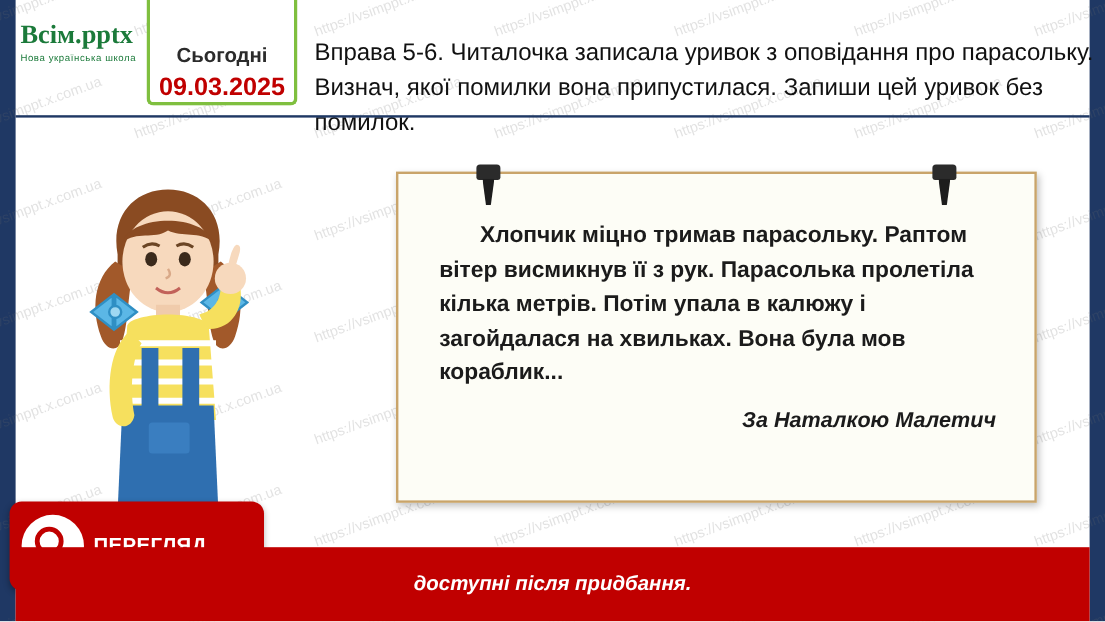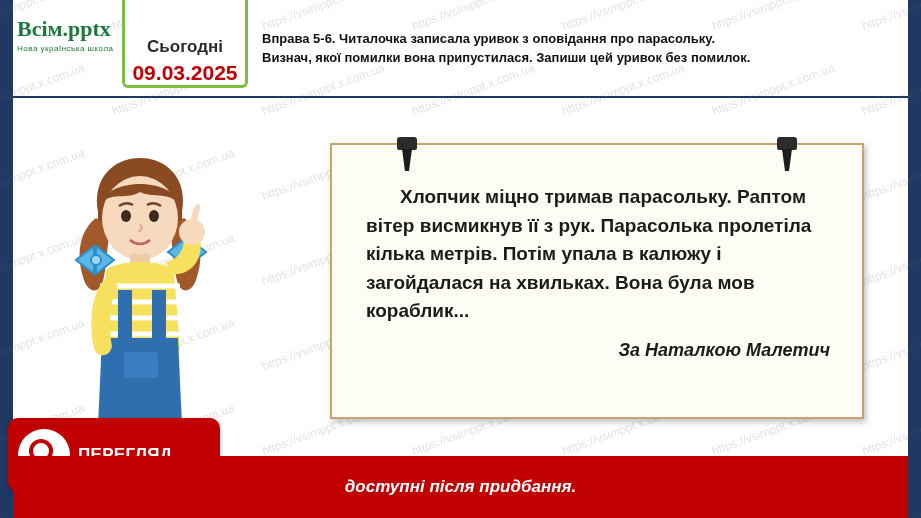--- a/index.html
+++ b/index.html
@@ -44,21 +44,21 @@
   .today-label{
     font-size:17px;font-weight:bold;color:#2b2b2b;margin-bottom:4px;
   }
   .today-date{
     font-size:21px;font-weight:bold;color:#c00000;
   }
 
   
   .task{
     position:absolute;left:262px;top:30px;width:650px;
-    font-size:13px;font-weight:bold;color:#111;line-height:1.45;
+    font-size:20px;font-weight:normal;color:#111;line-height:1.45;
   }
   .task-line{display:block;}
 
   
   .header-rule{
     position:absolute;left:13px;right:13px;top:96px;height:2px;background:#1f3864;
   }
 
   
   .girl{

